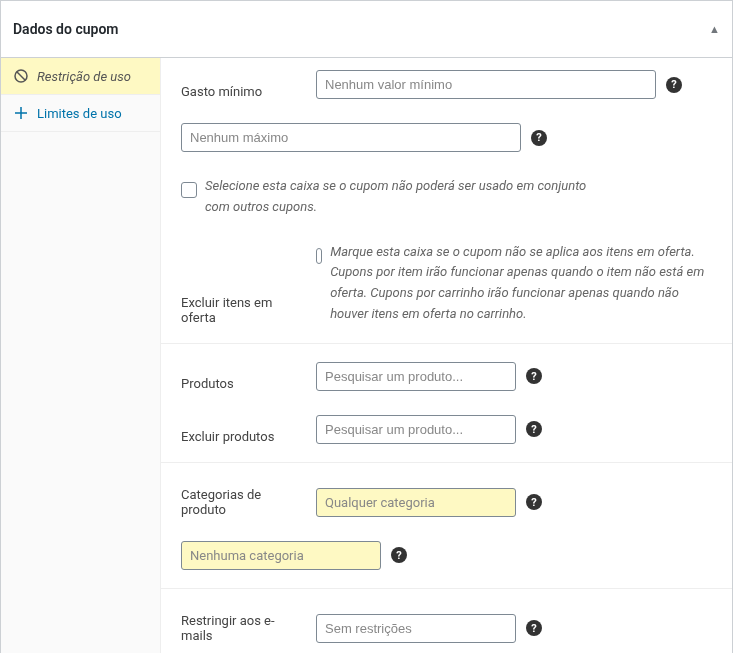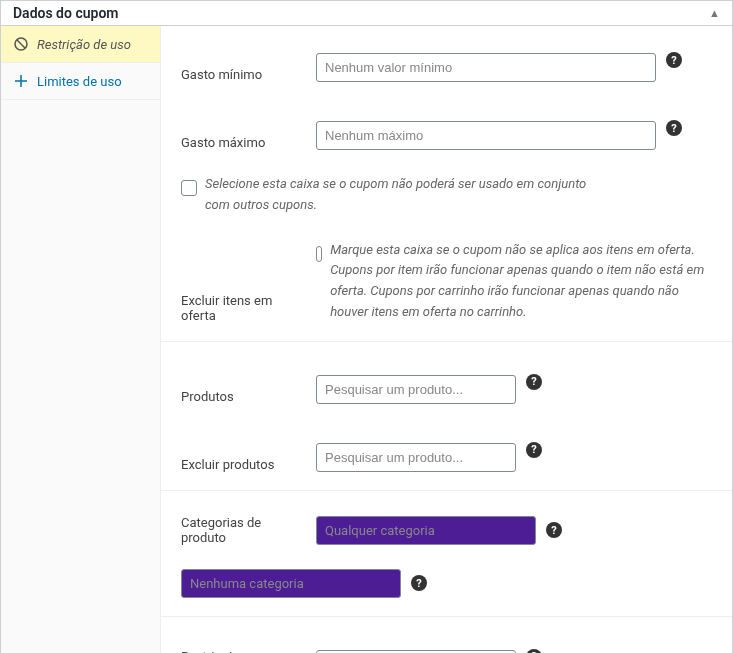--- a/index.html
+++ b/index.html
@@ -1,38 +1,38 @@
 <!DOCTYPE html>
 <html><head>
   <meta charset="utf-8">
   <style>
     * { box-sizing: border-box; margin: 0; padding: 0; }
     body { font-family: -apple-system, BlinkMacSystemFont, "Segoe UI", Roboto, sans-serif; font-size: 13px; color: #444; background: #fff; width: 733px; }
     .panel { border: 1px solid #ccd0d4; background: #fff; }
-    .panel-header { display: flex; justify-content: space-between; align-items: center; padding: 4px 12px; border-bottom: 1px solid #ccd0d4; }
+    .panel-header { display: flex; justify-content: space-between; align-items: center; padding: 20px 12px; border-bottom: 1px solid #ccd0d4; }
     .panel-title { font-size: 14px; font-weight: 600; color: #23282d; }
     .toggle { color: #72777c; cursor: pointer; font-size: 11px; }
     .panel-body { display: flex; }
     .sidebar { width: 160px; background: #fafafa; border-right: 1px solid #eee; padding: 0; }
     .sidebar-item { display: flex; align-items: center; gap: 8px; padding: 10px 12px; color: #0073aa; cursor: pointer; font-size: 13px; border-bottom: 1px solid #eee; }
     .sidebar-item.active { background: #fef9c3; color: #555; font-style: italic; }
     .sidebar-item .icon { width: 16px; height: 16px; display: inline-flex; align-items: center; justify-content: center; }
     .content { flex: 1; padding: 0; }
     .field-row { display: flex; align-items: flex-end; padding: 12px 20px; gap: 10px; }
     .field-label { width: 125px; flex-shrink: 0; padding-top: 6px; color: #444; font-size: 13px; }
     .field-control { flex: 1; display: flex; align-items: center; gap: 10px; }
     .field-col { display: flex; gap: 8px; flex: 1; }
-    input[type="text"] { width: 100%; max-width: 340px; padding: 6px 8px; border: 1px solid #7e8993; border-radius: 3px; font-size: 13px; color: #555; background: #fff; margin-top: 15px; }
+    input[type="text"] { width: 100%; max-width: 340px; padding: 6px 8px; border: 1px solid #7e8993; border-radius: 3px; font-size: 13px; color: #555; background: #fff; }
     input[type="text"].short { max-width: 200px; }
     input[type="text"]::placeholder { color: #888; }
     input[type="checkbox"] { width: 16px; height: 16px; border: 1px solid #7e8993; border-radius: 3px; cursor: pointer; appearance: none; background: #fff; margin-top: 6px; }
     .desc { font-style: italic; color: #666; font-size: 13px; line-height: 1.6; max-width: 400px; }
     .help { width: 16px; height: 16px; border-radius: 50%; background: #333; color: #fff; display: inline-flex; align-items: center; justify-content: center; font-size: 11px; font-weight: bold; cursor: help; flex-shrink: 0; }
     .divider { border-top: 1px solid #eee; margin: 6px 0; }
-    .select-box { width: 220px; padding: 6px 8px; border: 1px solid #7e8993; border-radius: 3px; font-size: 13px; color: #888; background: #4c1d95; cursor: pointer; }
+    .select-box { width: 200px; padding: 6px 8px; border: 1px solid #7e8993; border-radius: 3px; font-size: 13px; color: #888; background: #fef9c3; cursor: pointer; }
     svg { display: block; }
   </style>
 </head>
 <body>
 
 <div class="panel">
   <div class="panel-header">
     <span class="panel-title">Dados do cupom</span>
     <span class="toggle">▲</span>
   </div>
@@ -60,21 +60,20 @@
     <div class="content">
       <div class="field-row">
         <div class="field-label">Gasto mínimo</div>
         <div class="field-control">
           <input type="text" placeholder="Nenhum valor mínimo" style="">
           <span class="help">?</span>
         </div>
       </div>
 
       <div class="field-row">
-        <div class="field-label">Gasto máximo</div>
         <div class="field-control">
           <input type="text" placeholder="Nenhum máximo" style="">
           <span class="help">?</span>
         </div>
       </div>
 
       <div class="field-row">
         <div class="field-col">
           <input type="checkbox" style="">
           <div class="desc">Selecione esta caixa se o cupom não poderá ser usado em conjunto com outros cupons.</div>

